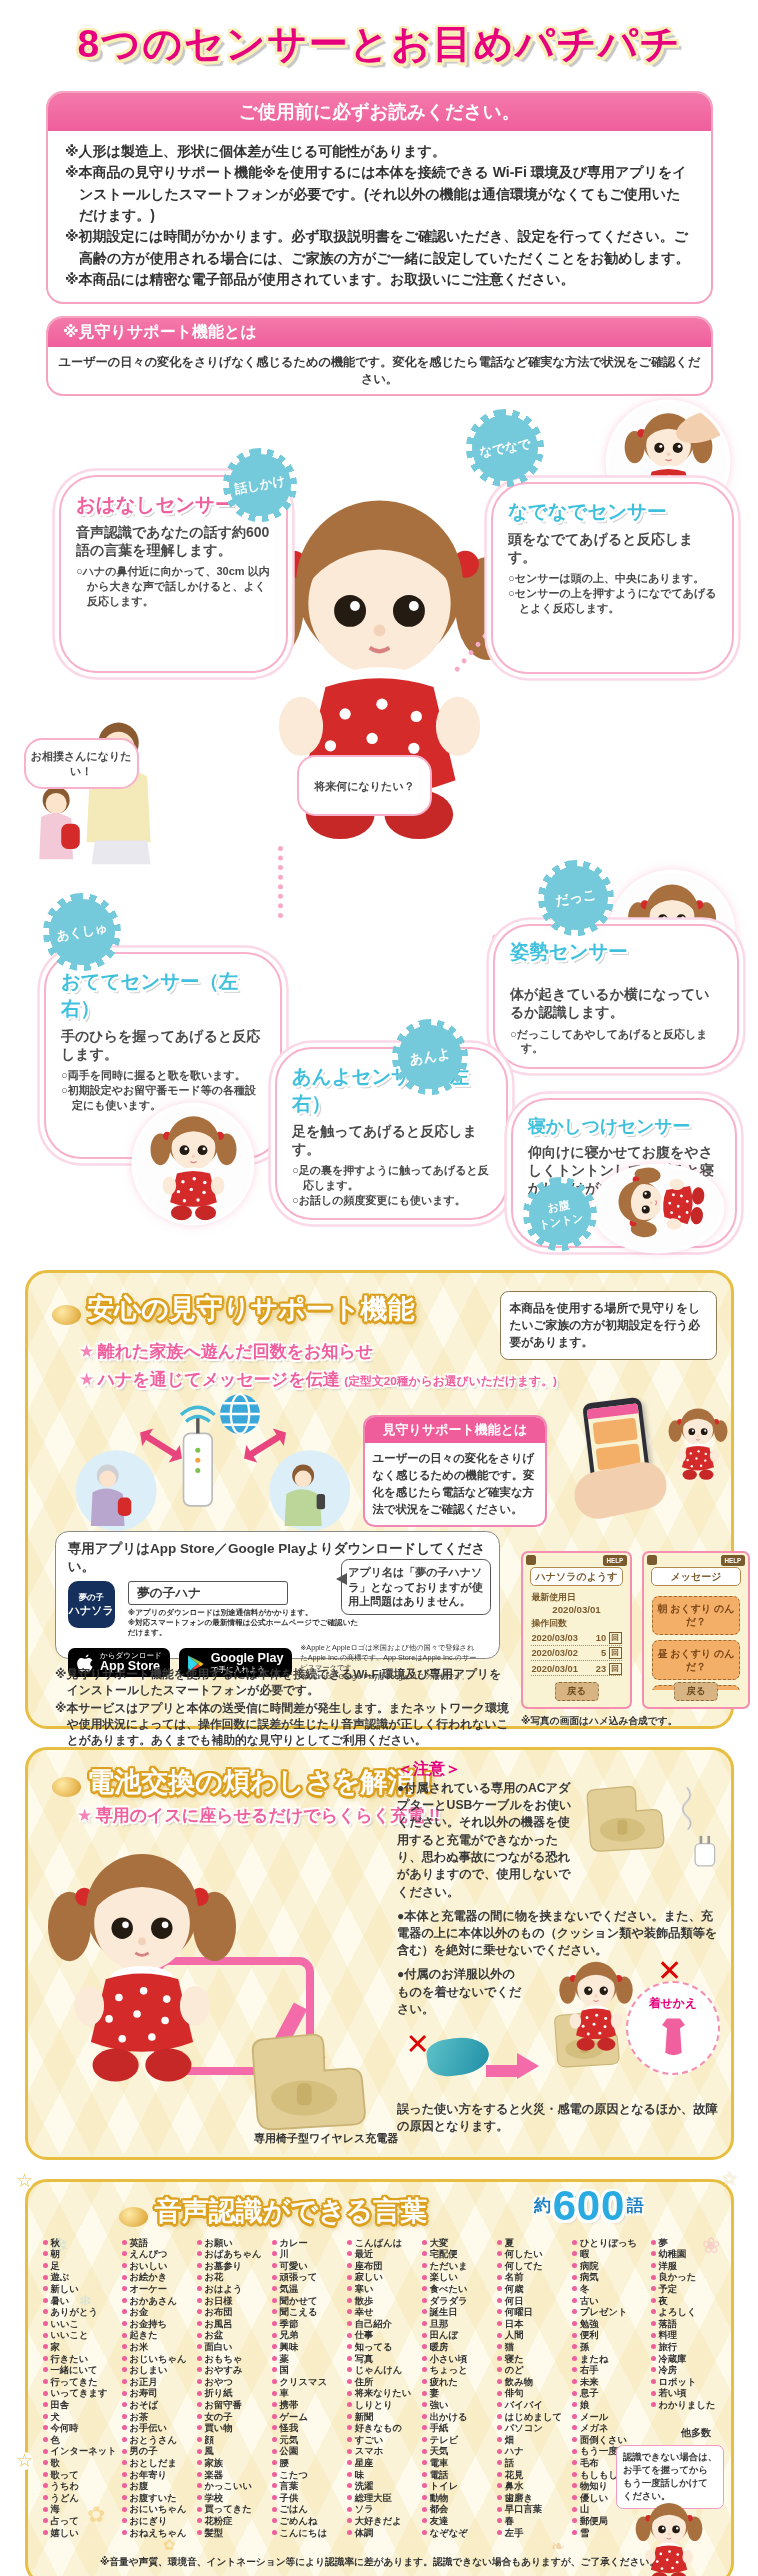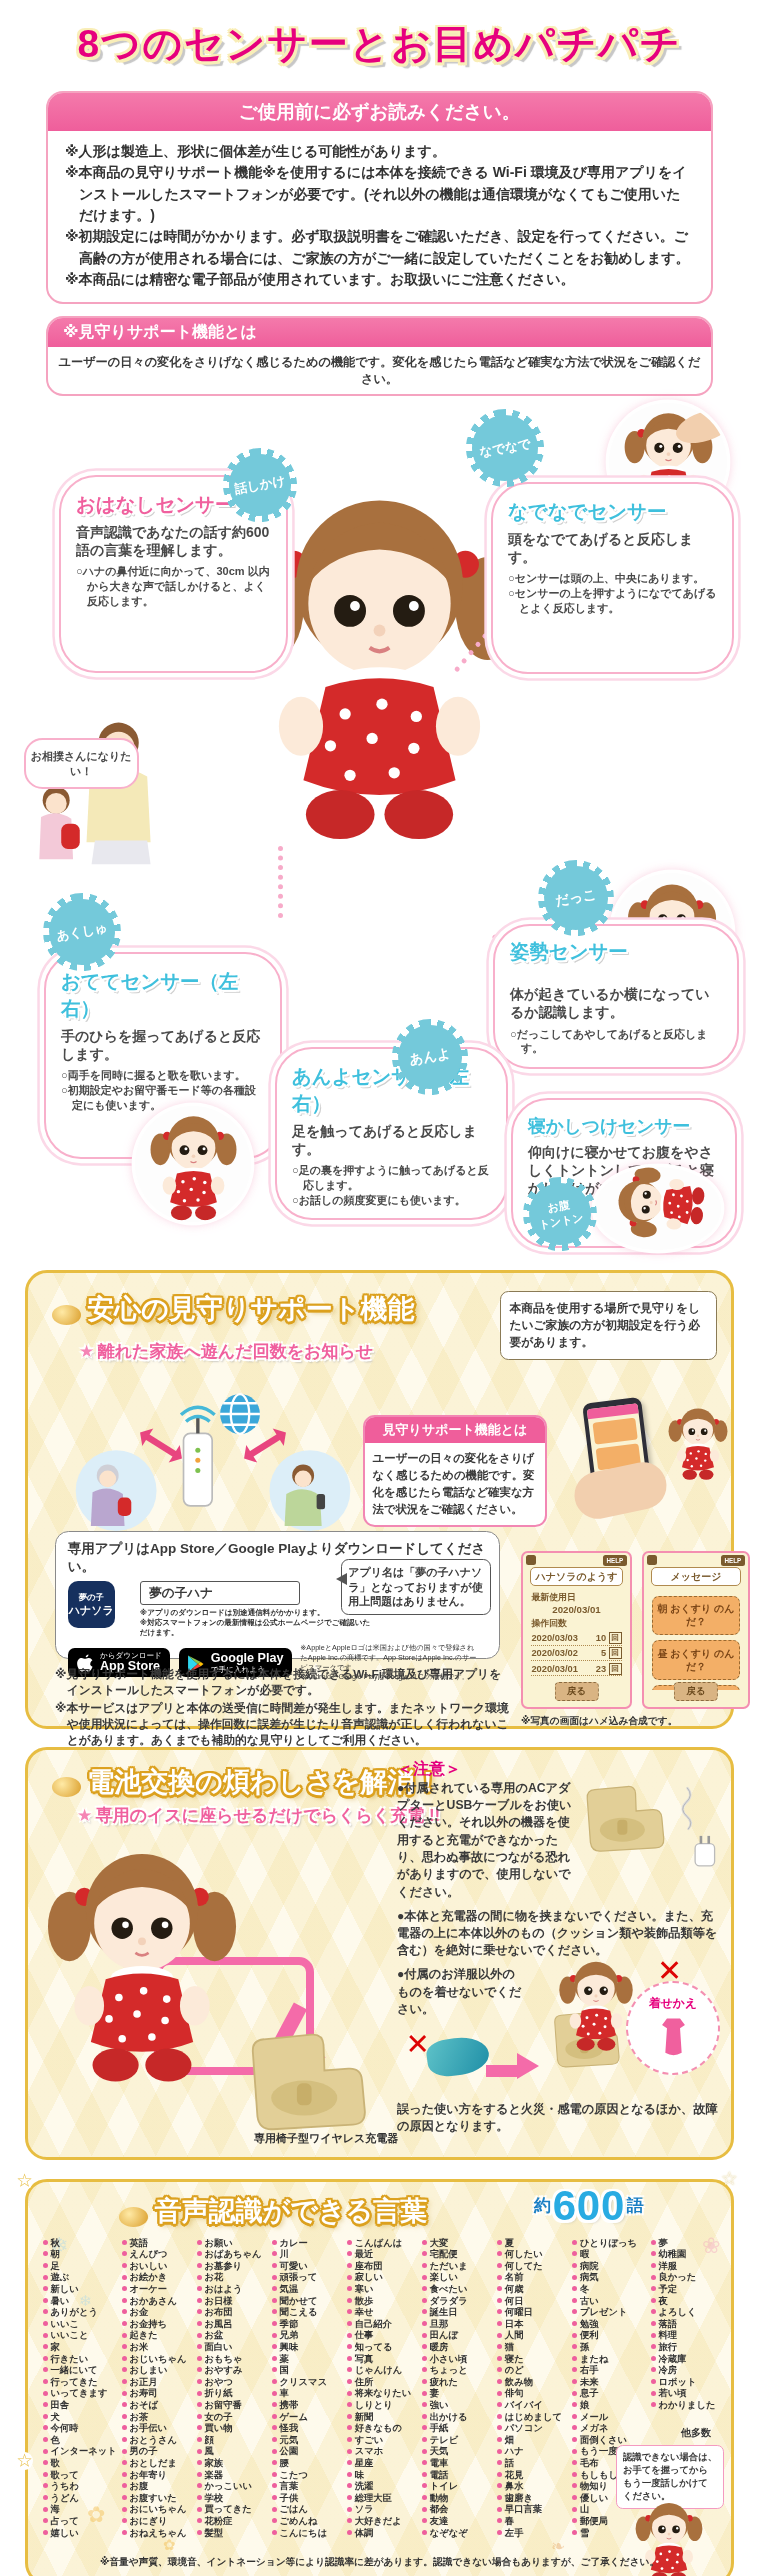--- a/index.html
+++ b/index.html
@@ -224,20 +224,21 @@
           <circle cx="112" cy="58" r="19" fill="#fbe3cc"></circle>
         <path d="M78 90 Q112 72 146 92 L150 170 L74 170 Z" fill="#f4e9b8"></path>
         <path d="M84 168 L146 168 L150 196 L80 196 Z" fill="#e8e8ee"></path>
         <circle cx="38" cy="120" r="16" fill="#8a5a33"></circle>
           <circle cx="38" cy="124" r="12.5" fill="#fbe3cc"></circle>
         <path d="M20 140 Q38 130 56 142 L58 190 L18 190 Z" fill="#f3c9d8"></path>
         <rect x="44" y="148" width="22" height="30" rx="8" fill="#d42a2a"></rect>
       </svg>
     </div>
     <div class="small-bubble" style="left:23.6px;top:330px;width:115px;height:51px">お相撲さんになりたい！</div>
+    <div class="small-bubble" style="left:297px;top:347px;width:135px;height:61px">将来何になりたい？</div>
 
 
     <div class="badge" style="left:544px;top:458px;width:64px;height:64px;font-size:13.5px">
         <span>だっこ</span>
       </div>
     <div class="photo-circle" style="left:612px;top:465px;width:120px;height:120px">
         <svg style="width:94px;height:118px" viewBox="0 0 112 140" width="94" height="118">
           <use href="#doll"></use>
         </svg>
       </div>
@@ -283,20 +284,21 @@
     <div class="photo-circle" style="left:595px;top:759px;width:126px;height:83px;border-radius:63px/41px">
         <svg style="width:76px;height:94px;transform:rotate(-86deg)" viewBox="0 0 90 112" width="76" height="94">
           <use href="#doll"></use>
         </svg>
       </div>
   </section>
 
   <section class="gold-box s2">
     <div class="s2-abs" style="left:23.6px;top:18.5px"><span class="coin"></span><span class="gold-title">安心の見守りサポート機能</span></div>
     <div class="s2-abs star-bullet" style="left:51px;top:67px"><span class="star">★</span><span>離れた家族へ遊んだ回数をお知らせ</span></div>
+    <div class="s2-abs star-bullet" style="left:51px;top:95px"><span class="star">★</span><span>ハナを通じてメッセージを伝達</span> <span class="note">(定型文20種からお選びいただけます。)</span></div>
     <div class="s2-abs s2-info" style="left:472px;top:18.5px;width:217px">本商品を使用する場所で見守りをしたいご家族の方が初期設定を行う必要があります。</div>
 
     <div class="s2-abs" style="left:46px;top:125px;width:278px;height:139px">
       <svg viewBox="0 0 330 165" style="width:100%;height:100%">
         <rect x="130" y="42" width="34" height="86" rx="8" fill="#fff" stroke="#bbb" stroke-width="2"></rect>
         <circle cx="147" cy="62" r="3" fill="#7ec14f"></circle>
           <circle cx="147" cy="74" r="3" fill="#f2a33c"></circle>
           <circle cx="147" cy="86" r="3" fill="#7ec14f"></circle>
         <line x1="147" y1="42" x2="147" y2="22" stroke="#555" stroke-width="4"></line>
         <path d="M127 20 Q147 2 167 20" stroke="#45b8d8" stroke-width="4" fill="none"></path>
@@ -337,21 +339,21 @@
           <div style="height:10px;background:#ef5e9b;border-radius:3.4px 3.4px 0 0"></div>
           <div style="margin:4.2px;height:22px;background:#f3af67;border-radius:3.4px"></div>
           <div style="margin:4.2px;height:22px;background:#f3af67;border-radius:3.4px"></div>
         </div>
       </div>
       <div style="position:absolute;left:0;top:101px;width:93px;height:47px;background:#f2cfae;border-radius:23.6px;transform:rotate(-12deg)"></div>
     </div>
 
     <div class="s2-abs appbox" style="left:27px;top:258px;width:445px;height:128px">
       <div class="app-lead">専用アプリはApp Store／Google Playよりダウンロードしてください。</div>
-      <div style="display:flex;gap:25px;align-items:flex-start">
+      <div style="display:flex;gap:13px;align-items:flex-start">
         <div class="app-icon">
           <span style="font-size:8.4px">夢の子</span>
           <span style="font-size:11px">ハナソラ</span>
         </div>
         <div>
           <div class="name-field">夢の子ハナ</div>
           <div style="width:232px;margin-top:2.5px">
               <div class="app-note">※アプリのダウンロードは別途通信料がかかります。</div>
               <div class="app-note">※対応スマートフォンの最新情報は公式ホームページでご確認いただけます。</div>
             </div>

